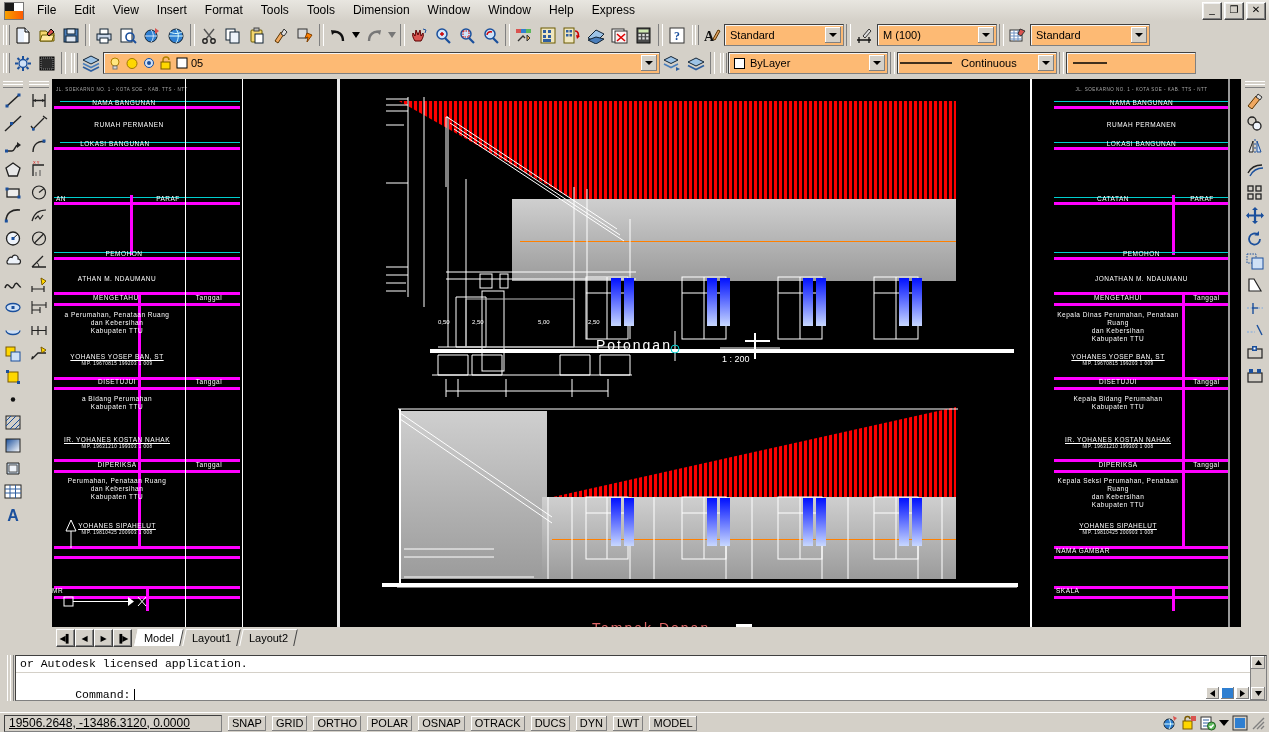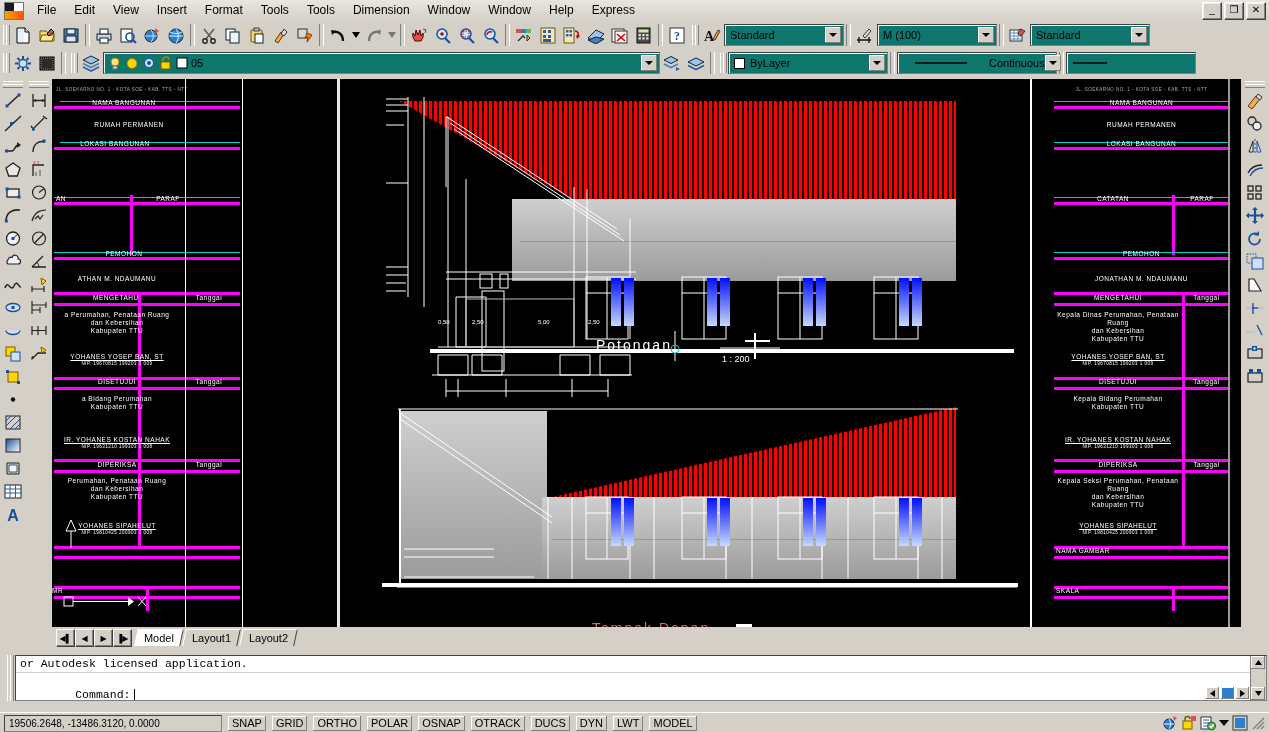--- a/index.html
+++ b/index.html
@@ -37,21 +37,21 @@
   .grip:after{content:"";position:absolute;left:4px;top:1px;width:2px;height:20px;
     border-left:1px solid #fff;border-right:1px solid #808080;}
   .tbtn{width:24px;height:23px;margin:0 0px;display:flex;align-items:center;justify-content:center;
     position:relative;flex:0 0 auto;}
   .sep{width:3px;height:22px;border-left:1px solid #808080;border-right:1px solid #fff;
     margin:0 2px;flex:0 0 auto;}
   .ico{width:18px;height:17px;display:block;}
 
   
   .combo{height:20px;border:1px solid #808080;border-top-color:#404040;border-left-color:#404040;
-    background:#0f766e;display:flex;align-items:center;position:relative;flex:0 0 auto;
+    background:#fdba74;display:flex;align-items:center;position:relative;flex:0 0 auto;
     box-shadow:inset 1px 1px 0 #f4f4f4;}
   .combo .ctext{padding-left:5px;font-size:11px;white-space:nowrap;overflow:hidden;flex:1;}
   .combo .carrow{width:16px;height:16px;margin:1px 2px 1px 0;background:#d4d0c8;
     box-shadow:inset -1px -1px 0 #808080, inset 1px 1px 0 #fff;
     display:flex;align-items:center;justify-content:center;flex:0 0 auto;}
   .combo .carrow:after{content:"";border-left:4px solid transparent;border-right:4px solid transparent;
     border-top:4px solid #000;display:block;}
 
   
   .canvaswrap{position:absolute;left:0;top:77px;width:1269px;height:572px;background:#d4d0c8;}
@@ -98,21 +98,21 @@
     border-left:1px solid #808080;display:flex;flex-direction:column;justify-content:space-between;}
   .sbtn{width:14px;height:13px;background:#d4d0c8;box-shadow:inset -1px -1px 0 #808080, inset 1px 1px 0 #fff;
     display:flex;align-items:center;justify-content:center;font-size:7px;}
   .cmdhscroll{position:absolute;right:0;bottom:0;width:100px;height:14px;}
 
   
   .statusbar{position:absolute;left:0;top:712px;width:1269px;height:20px;background:#d4d0c8;
     display:flex;align-items:center;border-top:1px solid #fff;}
   .coords{margin-left:4px;width:212px;height:15px;background:#d4d0c8;
     border:1px solid #808080;border-top-color:#404040;border-left-color:#404040;
-    font-size:10px;line-height:15px;padding-left:4px;white-space:nowrap;}
+    font-size:12px;line-height:15px;padding-left:4px;white-space:nowrap;text-decoration:underline;}
   .sbtoggle{height:15px;padding:0 4px;margin-left:6px;font-size:11px;line-height:15px;
     background:#d4d0c8;box-shadow:inset -1px -1px 0 #808080, inset 1px 1px 0 #fff;white-space:nowrap;}
   .strayicons{position:absolute;right:4px;top:2px;display:flex;align-items:center;gap:3px;
     height:16px;}
   .strayicons .ti{width:16px;height:16px;}
   .sizegrip{width:14px;height:14px;position:relative;}
 
   
   .dwg{position:absolute;left:0;top:0;width:1189px;height:548px;}
   .tblock{position:absolute;top:0;width:175px;height:530px;}
@@ -488,21 +488,21 @@
       <span style="display:flex;align-items:center;padding-left:5px;gap:5px;flex:1;">
         <svg width="11" height="11" viewBox="0 0 11 11">
             <rect x="0.5" y="0.5" width="10" height="10" fill="#fff" stroke="#000"></rect>
           </svg>
         <span style="font-size:11px">ByLayer</span>
       </span>
       <span class="carrow"></span>
     </div>
     <div class="sep"></div>
     <div class="combo" style="width:158px;">
-      <span style="display:flex;align-items:center;padding-left:16px;gap:21px;flex:1;">
+      <span style="display:flex;align-items:center;padding-left:1px;gap:8px;flex:1;">
         <svg width="54" height="6" viewBox="0 0 54 6">
             <path d="M1 3h52" stroke="#000" stroke-width="1.3"></path>
           </svg>
         <span style="font-size:11px">Continuous</span>
       </span>
       <span class="carrow"></span>
     </div>
     <div class="sep"></div>
     <div class="combo" style="width:128px;">
       <span style="display:flex;align-items:center;padding-left:5px;gap:8px;flex:1;">

